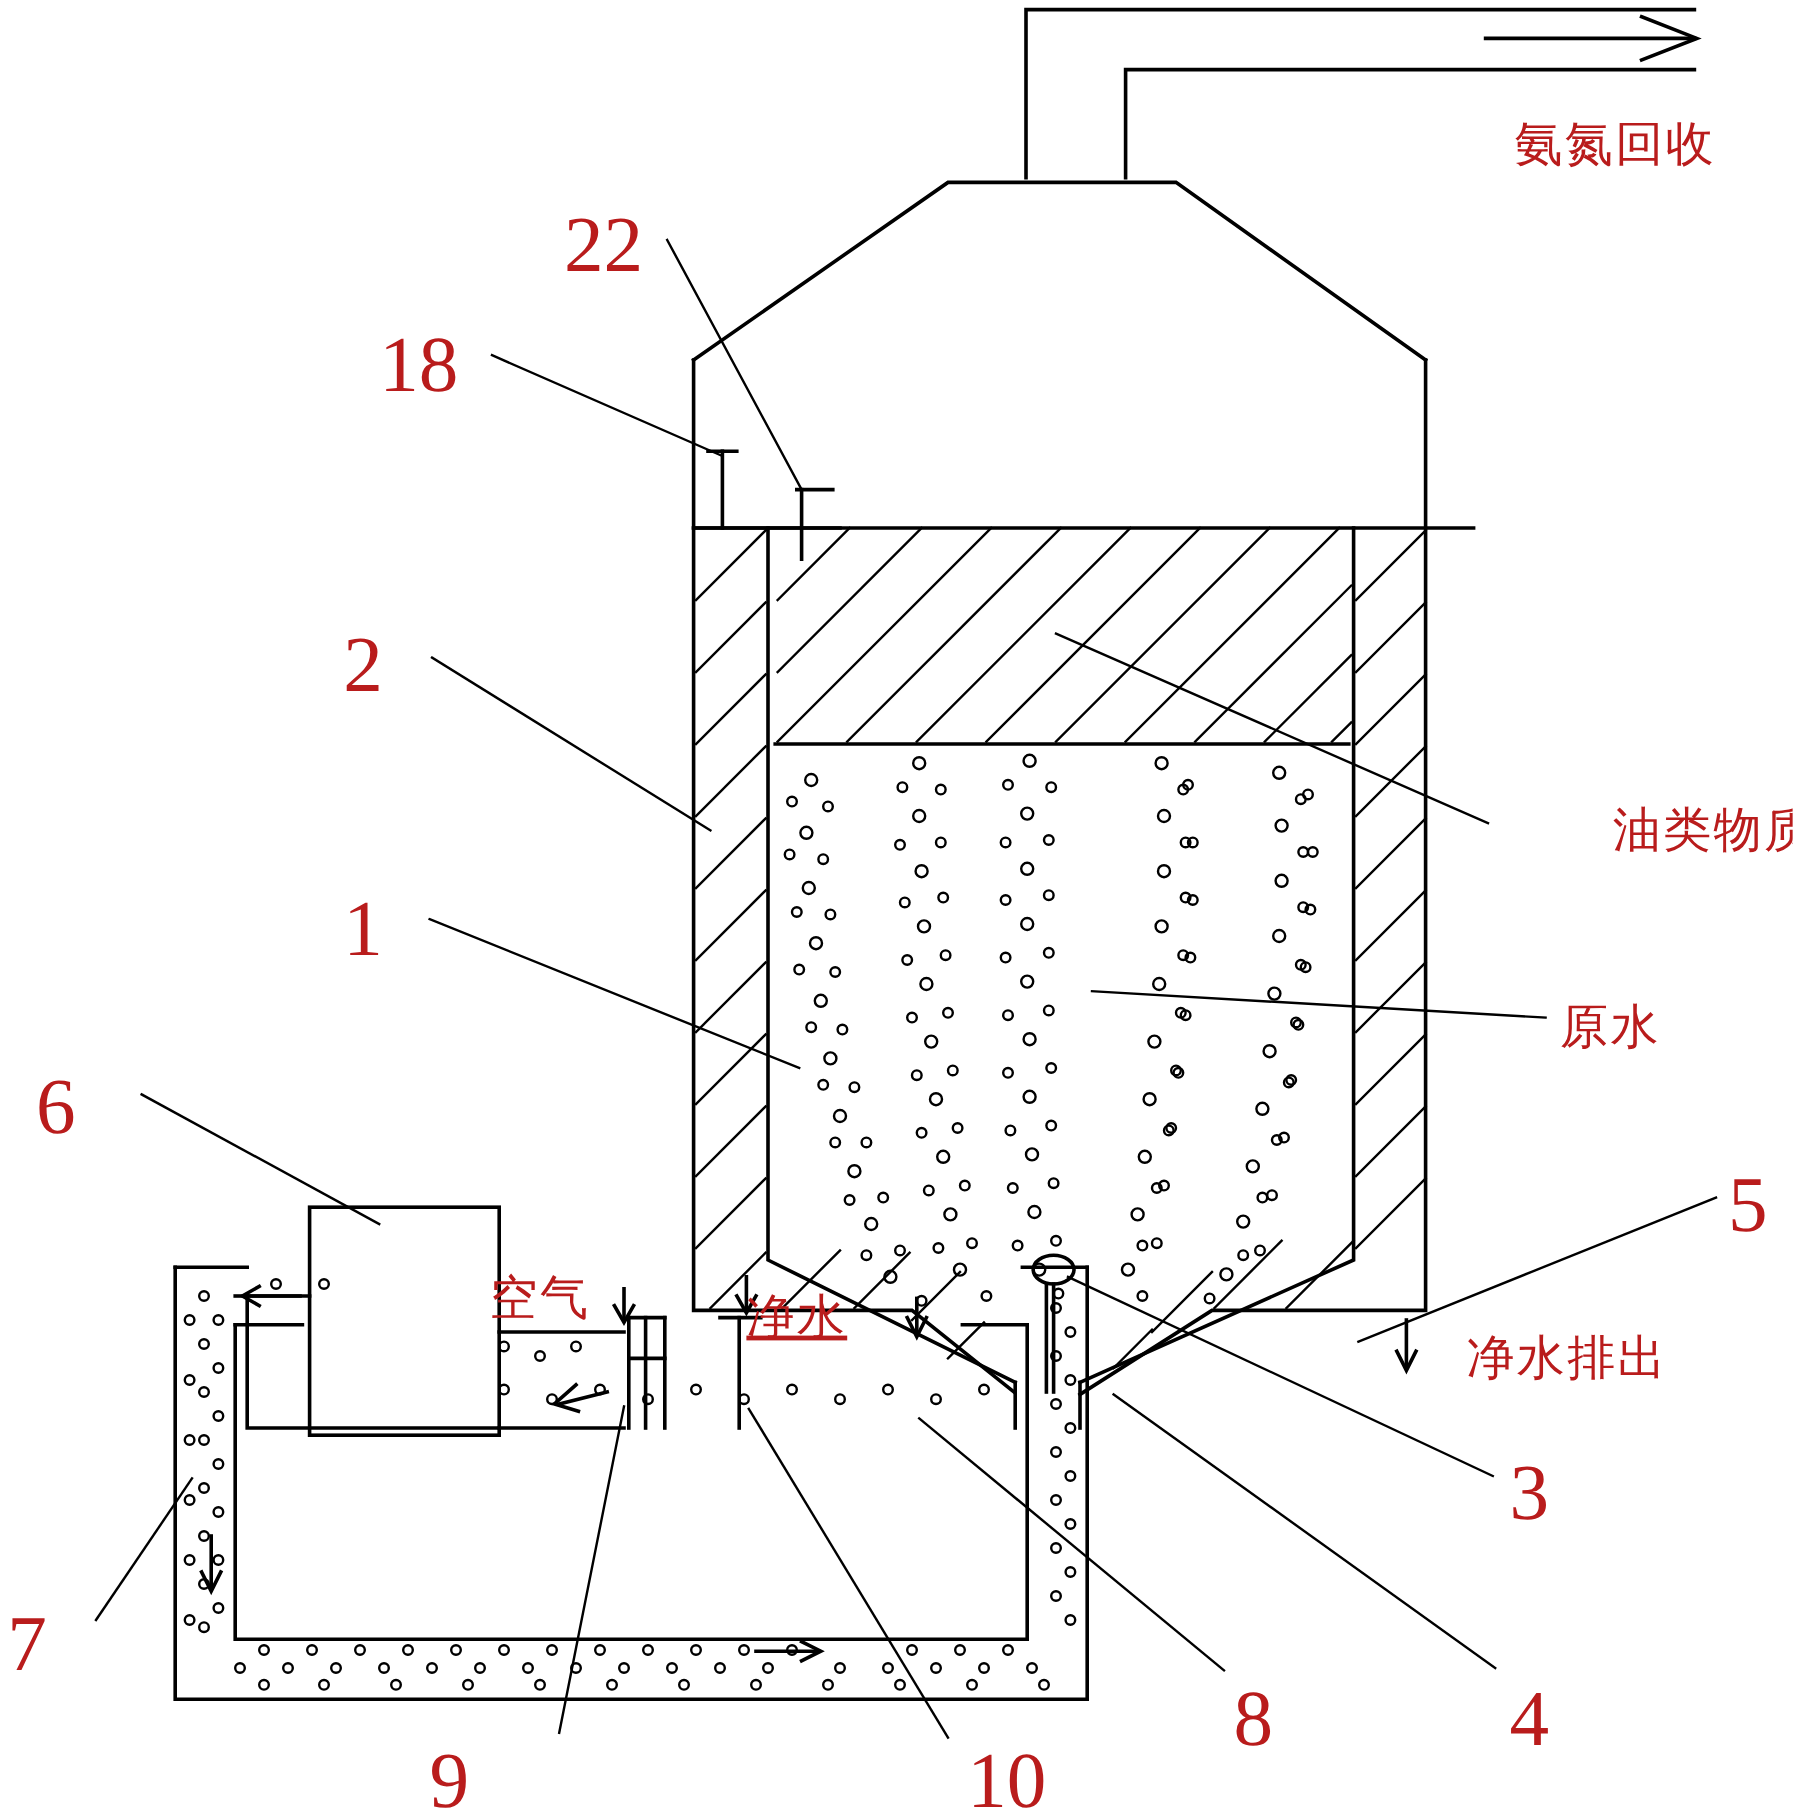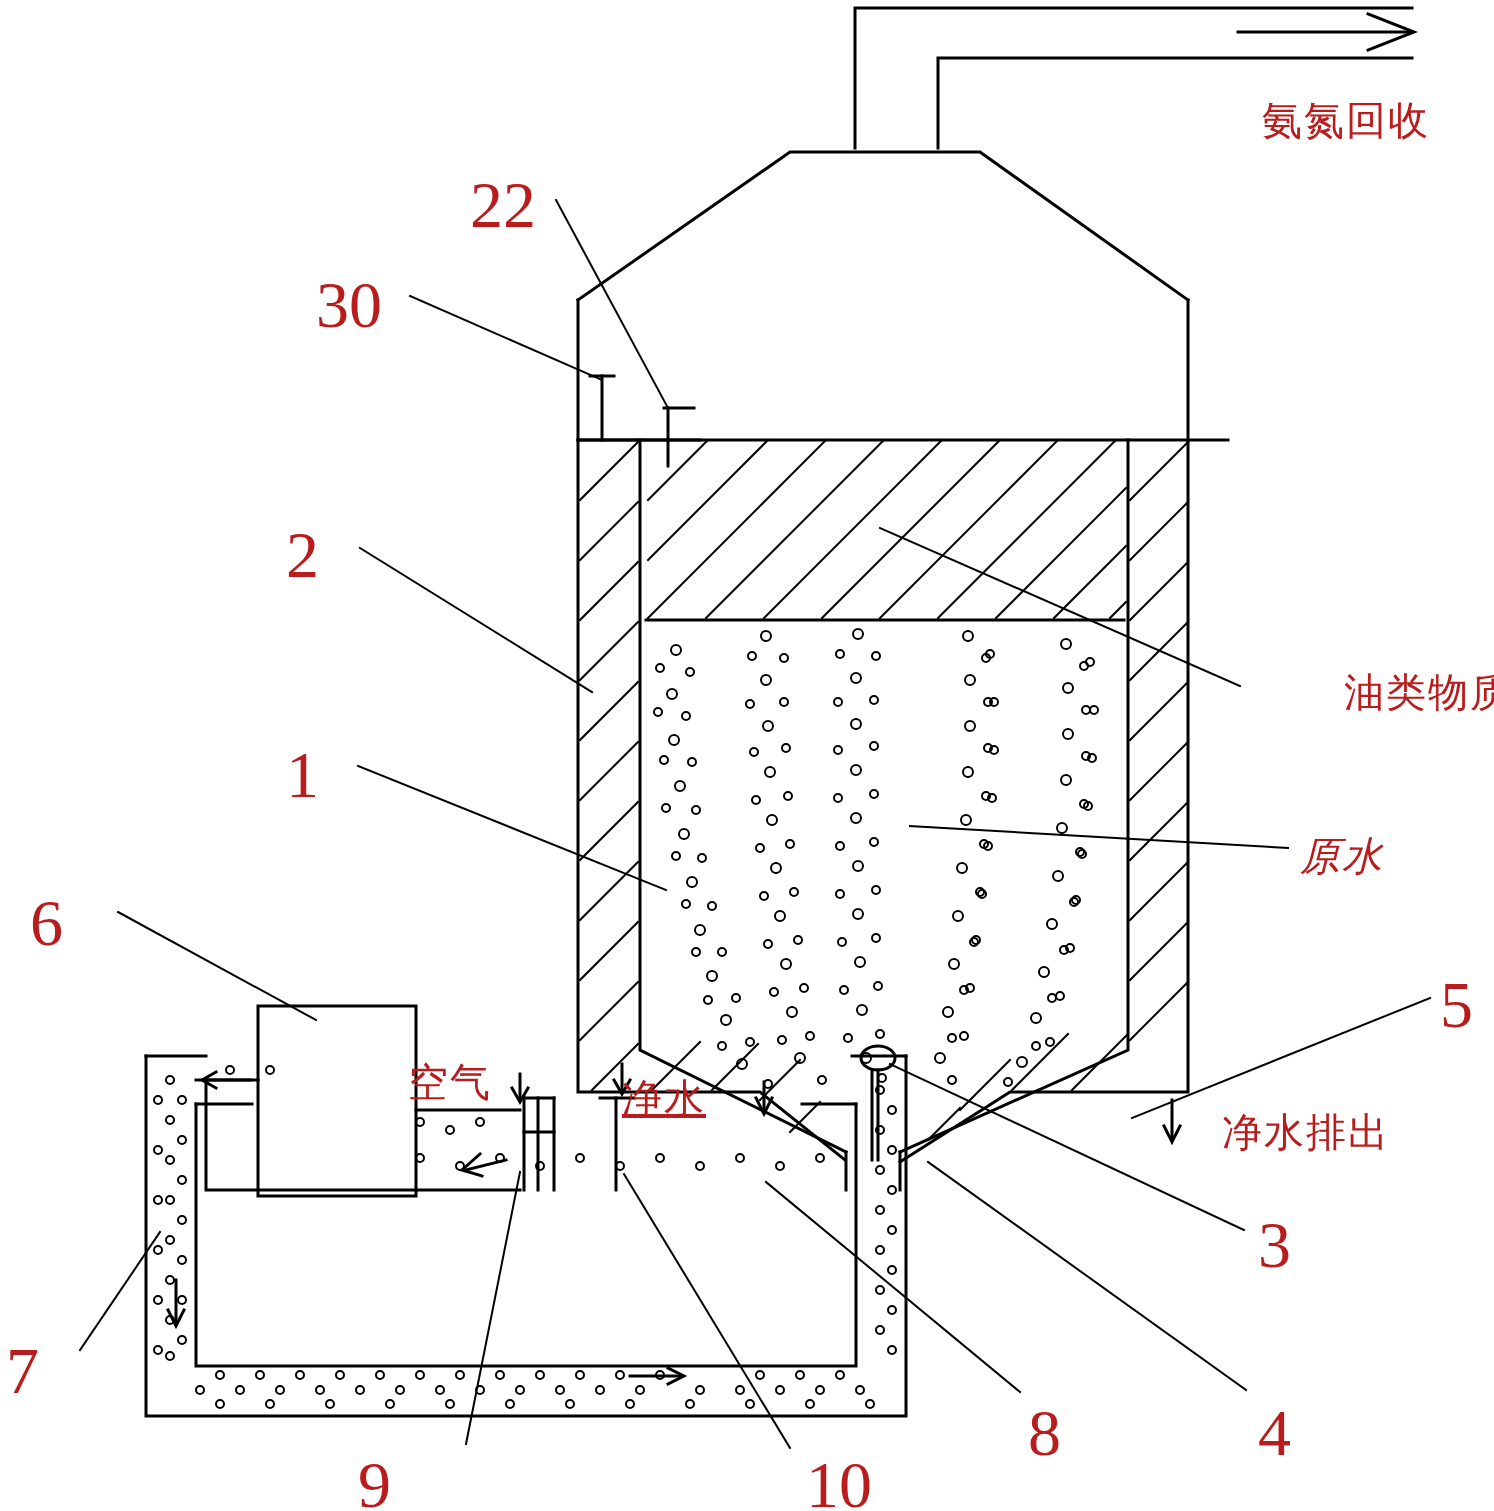--- a/index.html
+++ b/index.html
@@ -462,32 +462,32 @@
         <path d="M466 1444 L520 1172"></path>
         <path d="M790 1448 L624 1174"></path>
         <path d="M1240 686 L880 528"></path>
         <path d="M1288 848 L910 826"></path>
       </g>
 
     </g>
   </svg>
 
   <div class="lbl num" style="left:470px; top:172px;">22</div>
-  <div class="lbl num" style="left:316px; top:272px;">30</div>
+  <div class="lbl num" style="left:316px; top:272px;">18</div>
   <div class="lbl num" style="left:286px; top:522px;">2</div>
   <div class="lbl num" style="left:286px; top:742px;">1</div>
   <div class="lbl num" style="left:30px;  top:890px;">6</div>
   <div class="lbl num" style="left:1440px;top:972px;">5</div>
   <div class="lbl num" style="left:1258px;top:1212px;">3</div>
   <div class="lbl num" style="left:6px;   top:1338px;">7</div>
   <div class="lbl num" style="left:1028px;top:1400px;">8</div>
   <div class="lbl num" style="left:1258px;top:1400px;">4</div>
   <div class="lbl num" style="left:358px; top:1452px;">9</div>
   <div class="lbl num" style="left:806px; top:1452px;">10</div>
 
   <div class="lbl cn" style="left:1262px; top:100px;">氨氮回收</div>
   <div class="lbl cn" style="left:1320px; top:672px;margin-left:24px;">油类物质</div>
-  <div class="lbl cn" style="left:1300px; top:836px;font-style:italic;">原水</div>
+  <div class="lbl cn" style="left:1300px; top:836px;">原水</div>
   <div class="lbl cn" style="left:1222px; top:1112px;">净水排出</div>
   <div class="lbl cn" style="left:408px;  top:1062px;">空气</div>
   <div class="lbl cn" style="left:622px;  top:1078px;text-decoration:underline;">净水</div>
 
 </div>
 
 </body></html>

